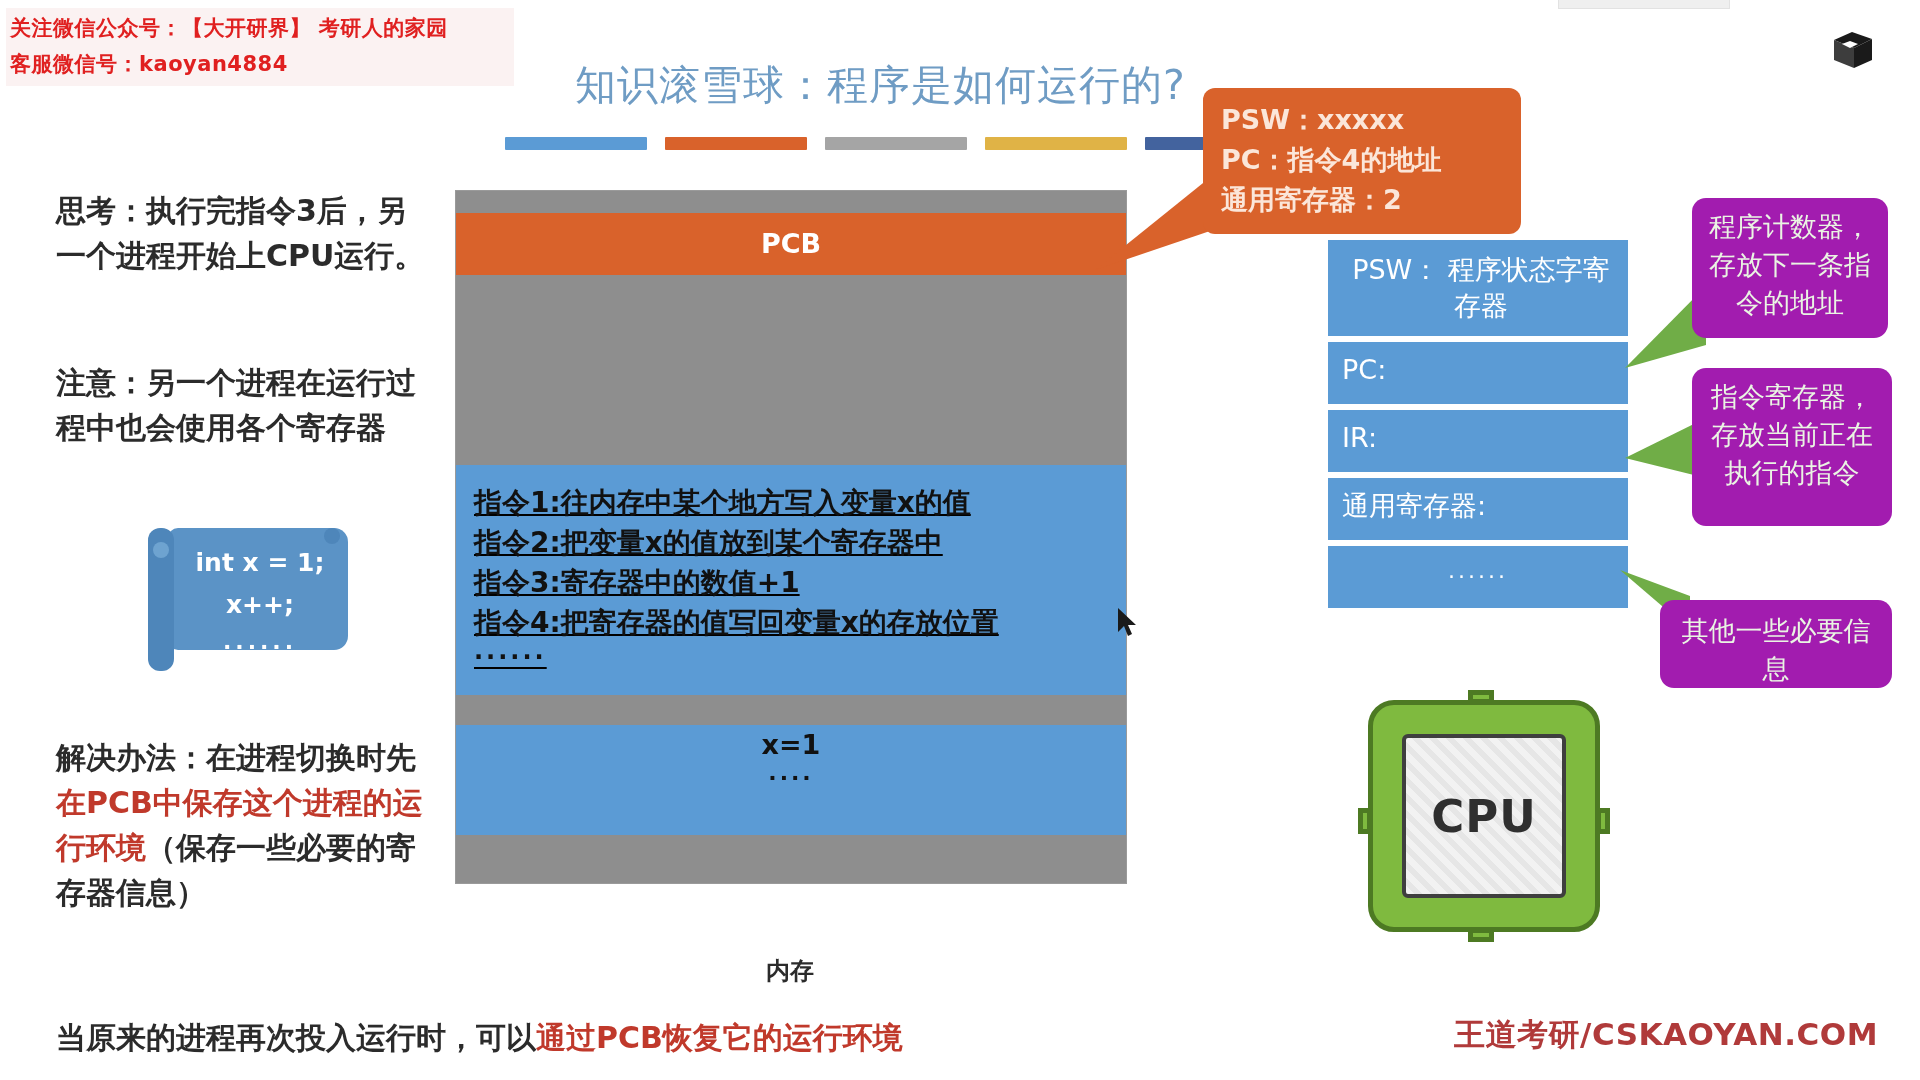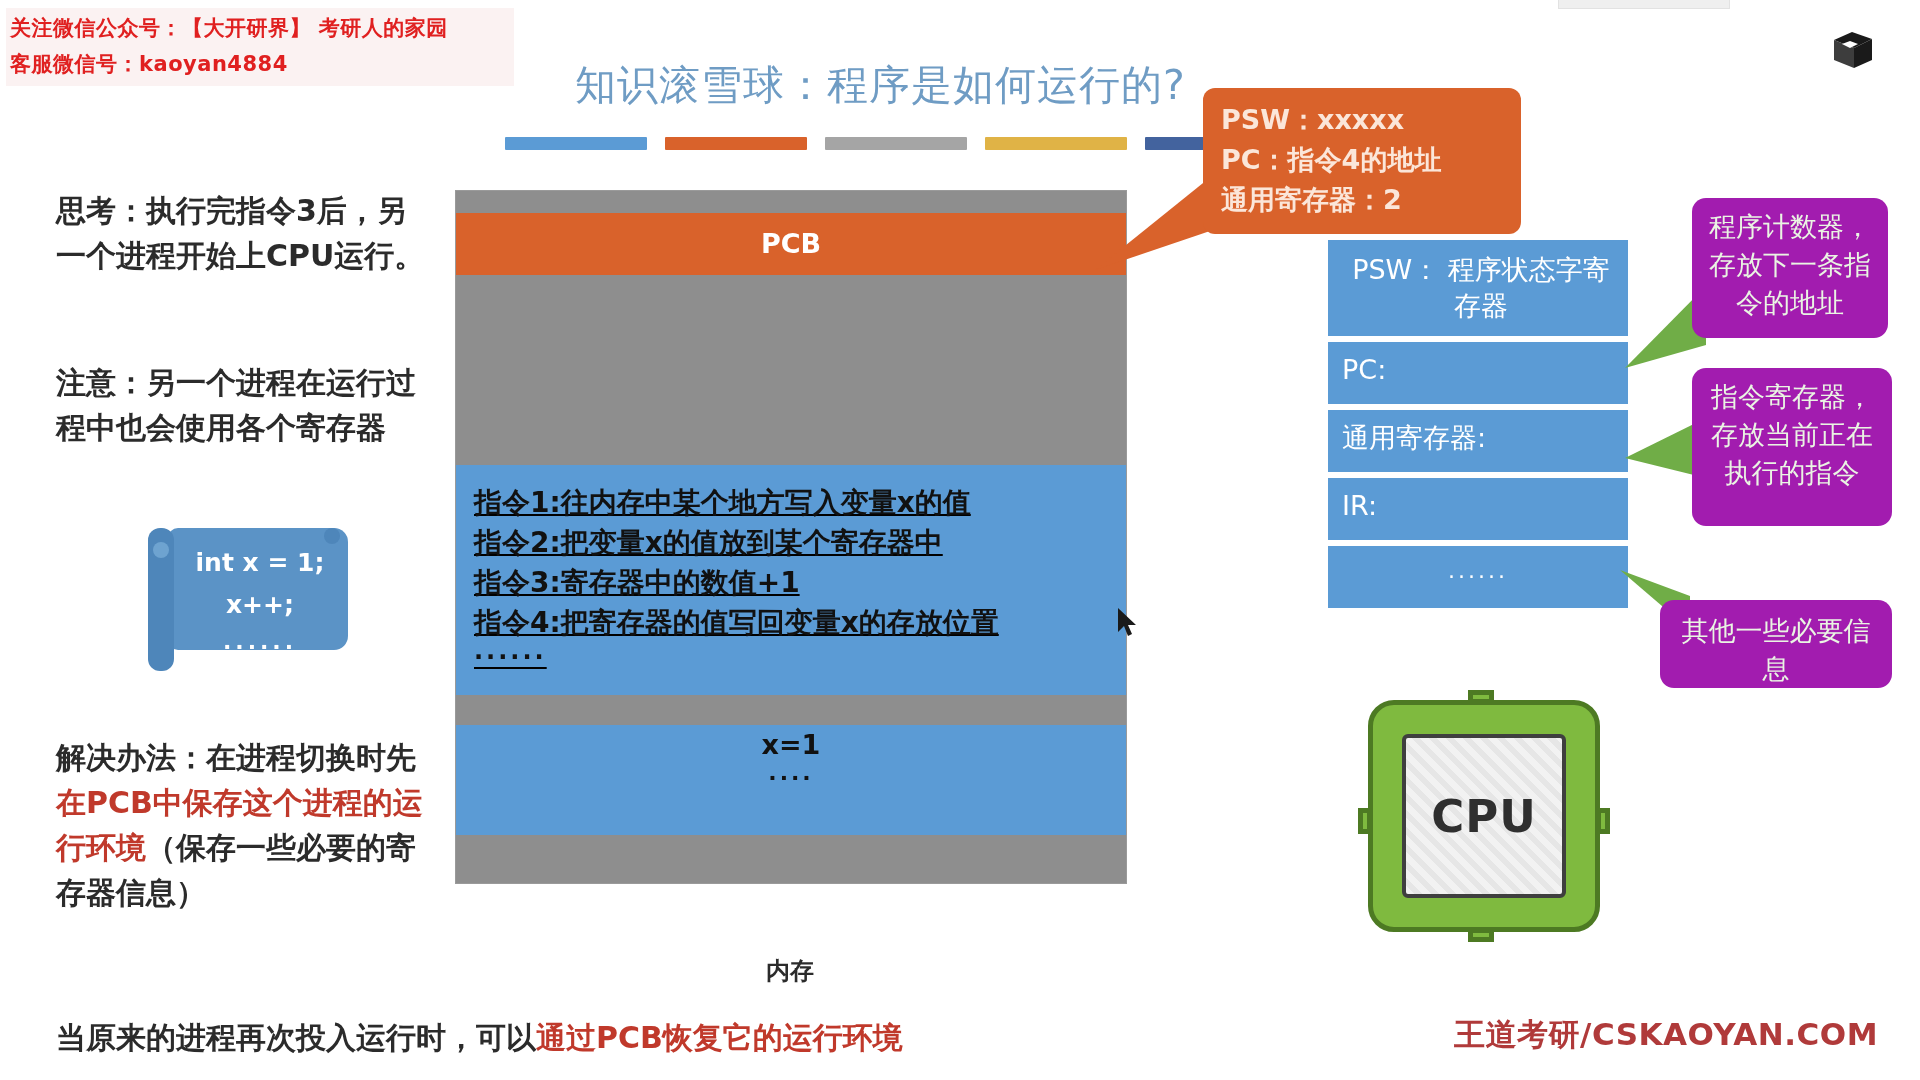--- a/index.html
+++ b/index.html
@@ -382,22 +382,22 @@
 
   <div class="callout-orange">
     <div>PSW：xxxxx</div>
     <div>PC：指令4的地址</div>
     <div>通用寄存器：2</div>
   </div>
 
   <div class="regs">
     <div class="reg" id="reg-psw">PSW： 程序状态字寄存器</div>
     <div class="reg" id="reg-pc">PC:</div>
+    <div class="reg" id="reg-ir">IR:</div>
     <div class="reg" id="reg-gr">通用寄存器:</div>
-    <div class="reg" id="reg-ir">IR:</div>
     <div class="reg" id="reg-dots">······</div>
   </div>
 
   <svg class="gsvg" width="1920" height="1080">
     <polygon points="1625,368 1706,286 1706,345" fill="#70ad47"></polygon>
     <polygon points="1625,458 1706,418 1706,478" fill="#70ad47"></polygon>
     <polygon points="1620,570 1690,596 1690,630" fill="#70ad47"></polygon>
   </svg>
 
   <div class="callout-green" id="g1">程序计数器，存放下一条指令的地址</div>

